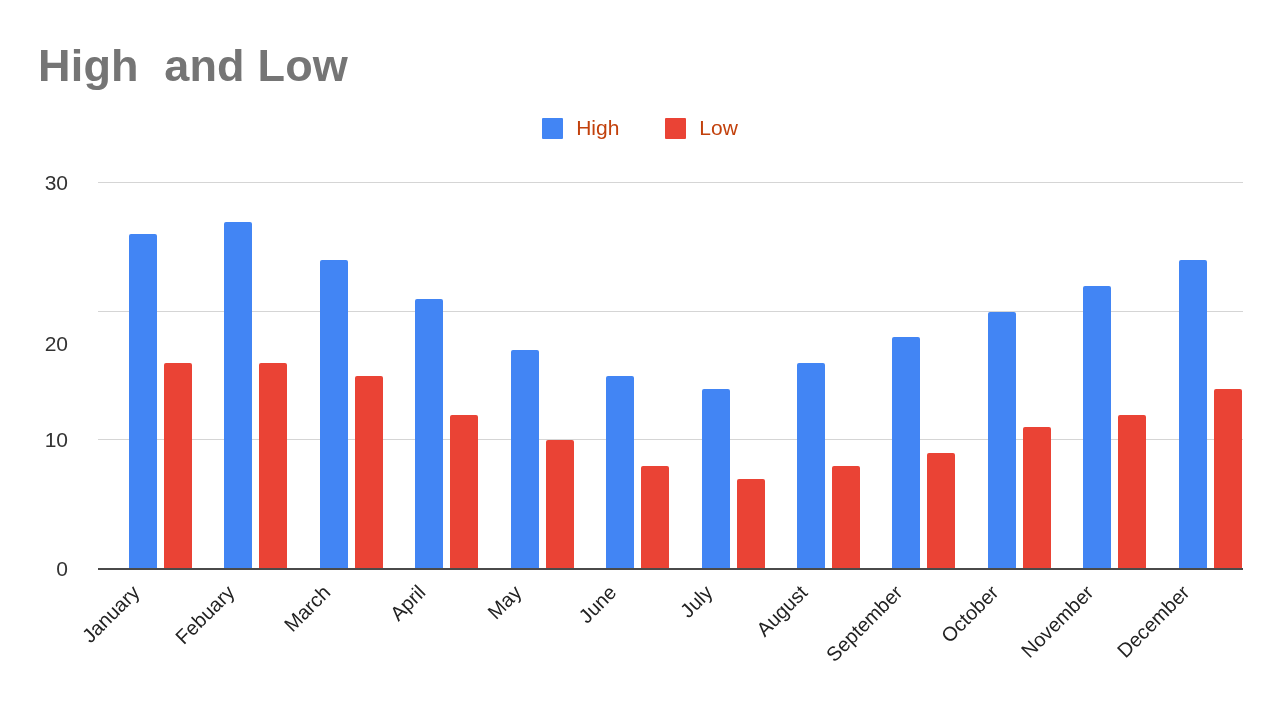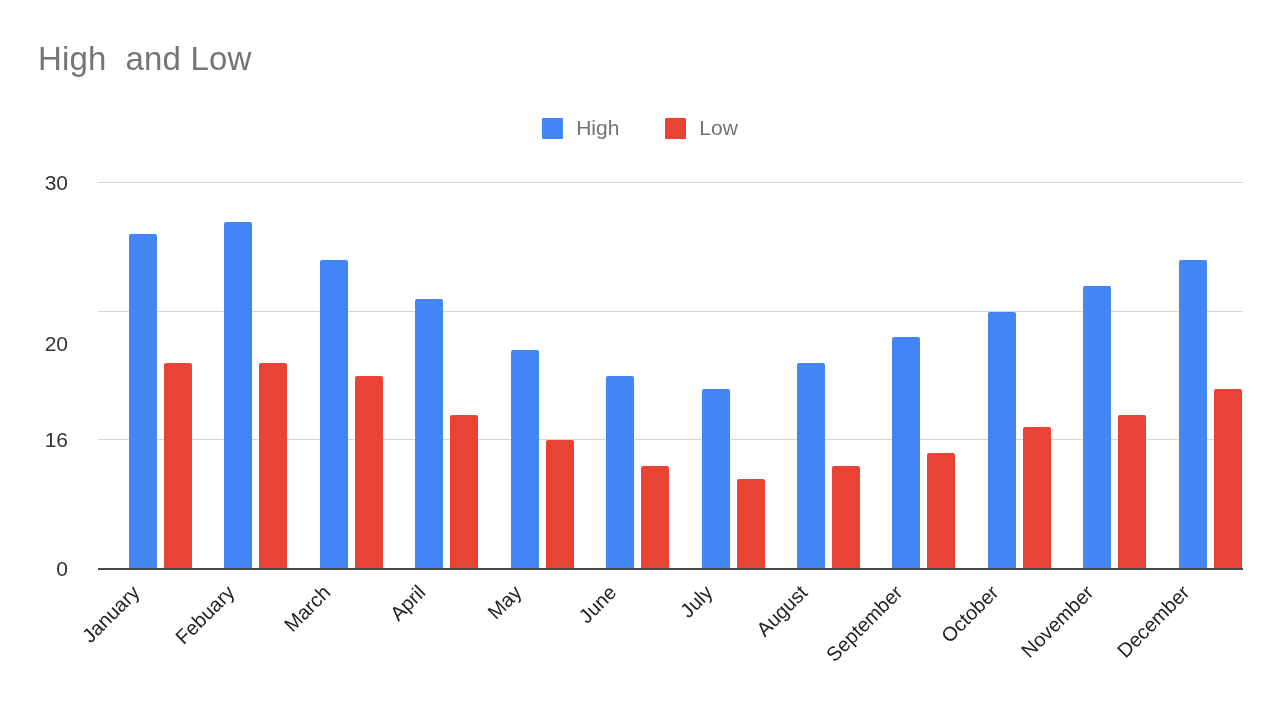--- a/index.html
+++ b/index.html
@@ -21,22 +21,22 @@
     width: 1280px;
     height: 720px;
     background: #ffffff;
   }
 
   
   .chart-title {
     position: absolute;
     left: 38px;
     top: 40px;
-    font-size: 33px;
-    font-weight: 400;
+    font-size: 45px;
+    font-weight: 700;
     color: #757575;
     letter-spacing: 0.2px;
     white-space: pre;
   }
 
   
   .legend {
     position: absolute;
     left: 0;
     top: 116px;
@@ -52,21 +52,21 @@
     gap: 13px;
   }
   .legend-swatch {
     width: 21px;
     height: 21px;
     border-radius: 1px;
     display: block;
   }
   .legend-label {
     font-size: 21px;
-    color: #737373;
+    color: #c2410c;
     font-weight: 400;
   }
 
   
   .plot {
     position: absolute;
     left: 98px;
     top: 183px;
     width: 1145px;
     height: 386px;   
@@ -168,21 +168,21 @@
       <span class="legend-label">High</span>
     </div>
     <div class="legend-item">
       <span class="legend-swatch" style="background: rgb(234, 67, 53);"></span>
       <span class="legend-label">Low</span>
     </div>
   </div>
 
   <div class="ylabels">
       <div class="ylabel" style="top: 386px;">0</div>
-      <div class="ylabel" style="top: 257.333px;">16</div>
+      <div class="ylabel" style="top: 257.333px;">10</div>
       <div class="ylabel" style="top: 128.667px; margin-top: 32px;">20</div>
       <div class="ylabel" style="top: 0px; text-align: right;">30</div>
     </div>
 
   <div class="plot">
     <div class="gridlines-layer">
         <div class="gridline" style="bottom: 128.667px;"></div>
         <div class="gridline" style="bottom: 257.333px;"></div>
         <div class="gridline" style="bottom: 386px;"></div>
       </div>

